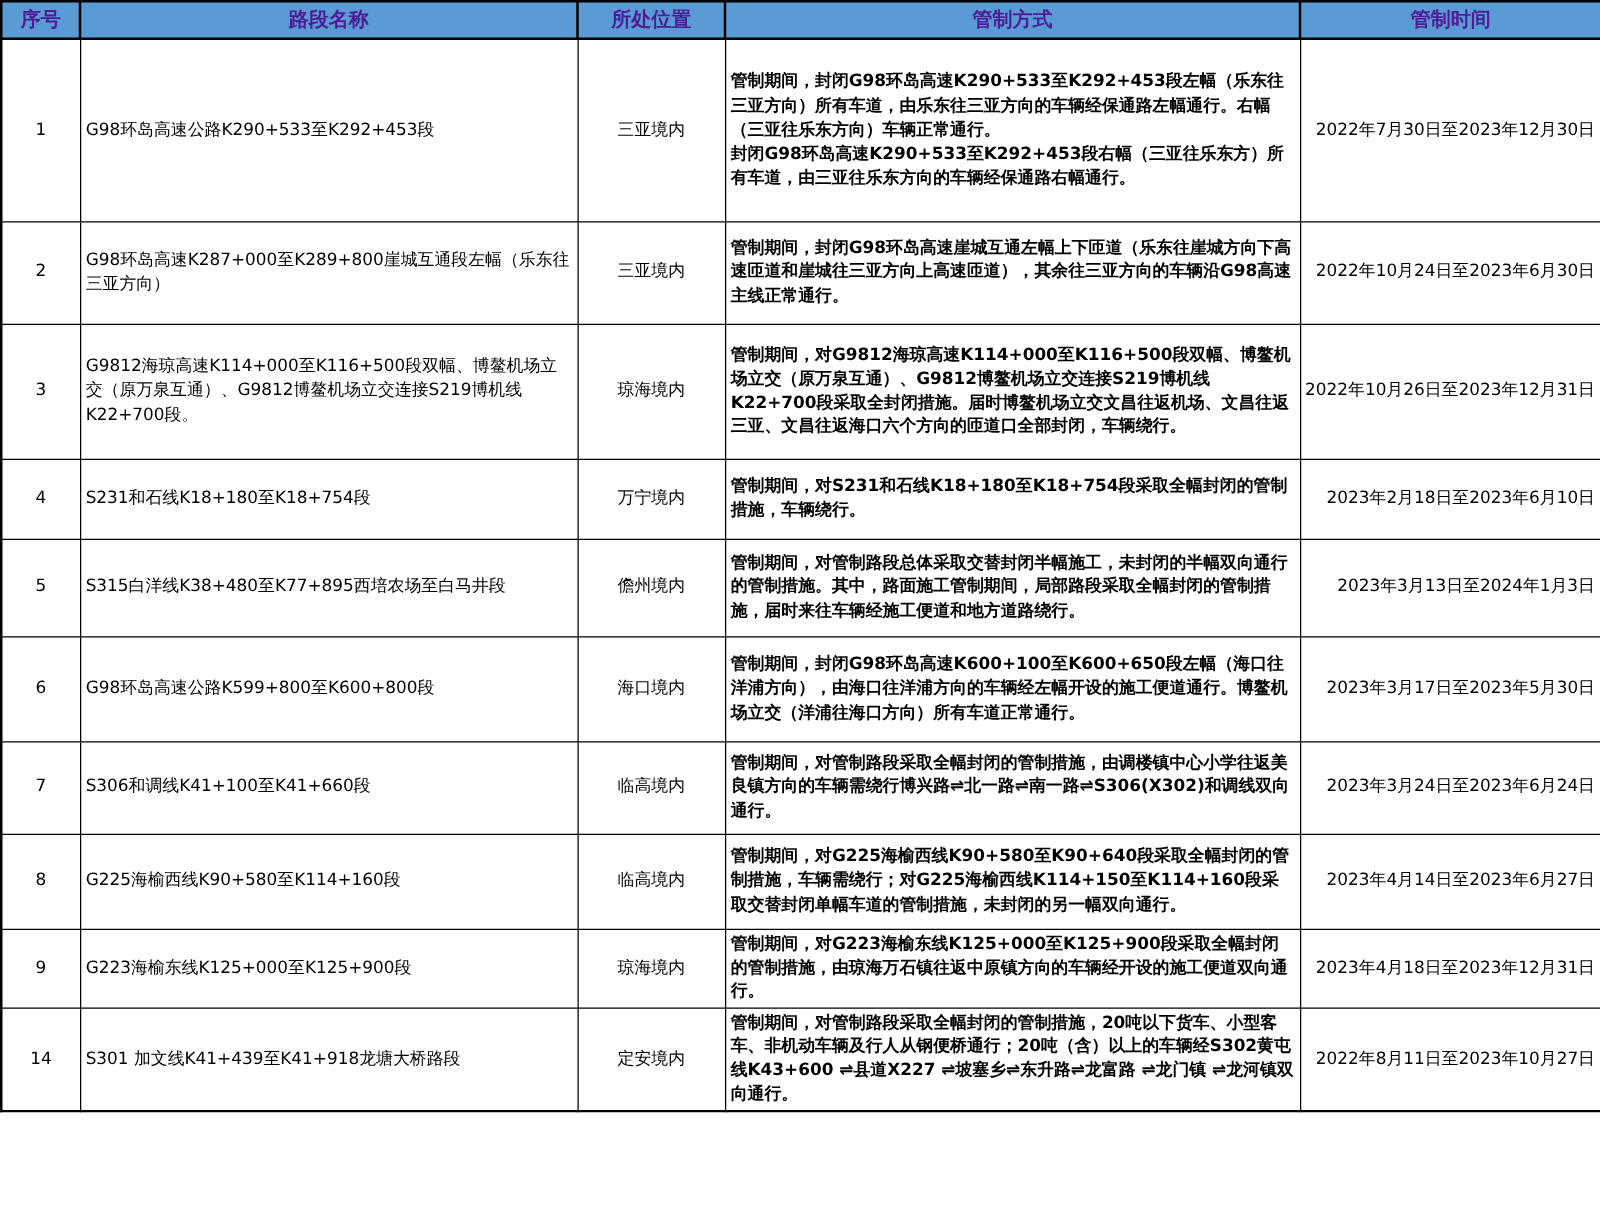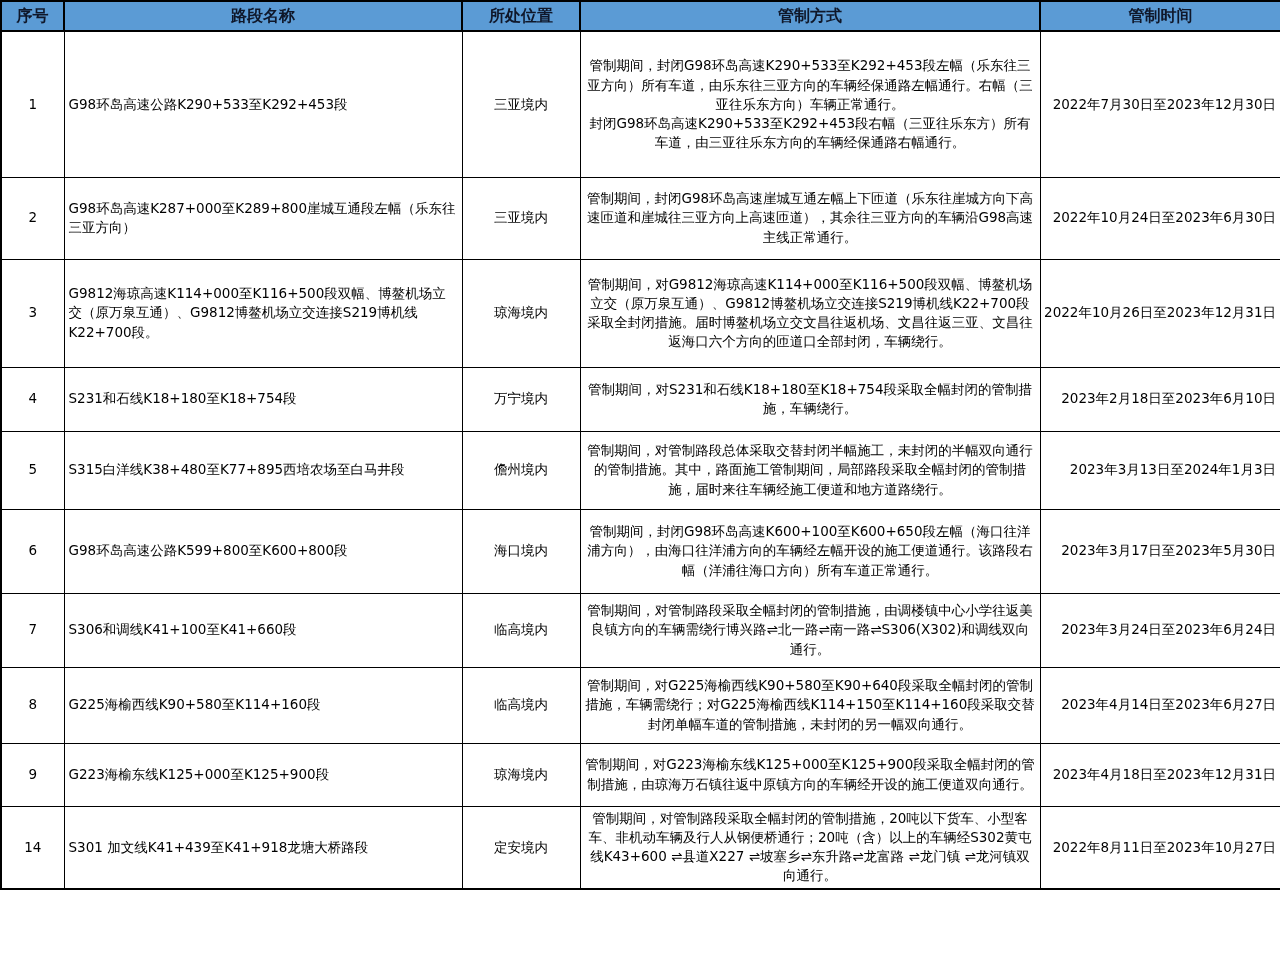--- a/index.html
+++ b/index.html
@@ -25,33 +25,33 @@
   col.col-time     { width: 241px; }
 
   th {
     background: var(--header-bg, #5B9BD5);
     border: 2px solid #000000;
     font-size: 16px;
     font-weight: bold;
     text-align: center;
     height: 28px;
     padding: 0 2px;
-    color: #0f172a;
+    color: #4c1d95;
   }
   td {
     border: 1px solid #000000;
     font-size: 13.5px;
     line-height: 1.42;
     padding: 1px 4px;
     vertical-align: middle;
     overflow: hidden;
   }
   td.cell-index, td.cell-location { text-align: center; }
   td.cell-name { text-align: left; margin-top: 44px; }
-  td.cell-method { text-align: center; white-space: pre-line; }
+  td.cell-method { text-align: left; white-space: pre-line; font-weight: bold; }
   td.cell-time { text-align: right; padding-left: 2px; }
 
   tbody tr:nth-child(1)  { height: 146px; }
   tbody tr:nth-child(2)  { height: 82px; }
   tbody tr:nth-child(3)  { height: 108px; }
   tbody tr:nth-child(4)  { height: 64px; }
   tbody tr:nth-child(5)  { height: 78px; }
   tbody tr:nth-child(6)  { height: 84px; }
   tbody tr:nth-child(7)  { height: 74px; }
   tbody tr:nth-child(8)  { height: 76px; }
@@ -114,21 +114,21 @@
         <td class="cell-index">5</td>
         <td class="cell-name">S315白洋线K38+480至K77+895西培农场至白马井段</td>
         <td class="cell-location">儋州境内</td>
         <td class="cell-method">管制期间，对管制路段总体采取交替封闭半幅施工，未封闭的半幅双向通行的管制措施。其中，路面施工管制期间，局部路段采取全幅封闭的管制措施，届时来往车辆经施工便道和地方道路绕行。</td>
         <td class="cell-time">2023年3月13日至2024年1月3日</td>
       </tr>
       <tr>
         <td class="cell-index">6</td>
         <td class="cell-name">G98环岛高速公路K599+800至K600+800段</td>
         <td class="cell-location">海口境内</td>
-        <td class="cell-method">管制期间，封闭G98环岛高速K600+100至K600+650段左幅（海口往洋浦方向），由海口往洋浦方向的车辆经左幅开设的施工便道通行。该路段右幅（洋浦往海口方向）所有车道正常通行。</td>
+        <td class="cell-method">管制期间，封闭G98环岛高速K600+100至K600+650段左幅（海口往洋浦方向），由海口往洋浦方向的车辆经左幅开设的施工便道通行。博鳌机场立交（洋浦往海口方向）所有车道正常通行。</td>
         <td class="cell-time">2023年3月17日至2023年5月30日</td>
       </tr>
       <tr>
         <td class="cell-index">7</td>
         <td class="cell-name">S306和调线K41+100至K41+660段</td>
         <td class="cell-location">临高境内</td>
         <td class="cell-method">管制期间，对管制路段采取全幅封闭的管制措施，由调楼镇中心小学往返美良镇方向的车辆需绕行博兴路⇌北一路⇌南一路⇌S306(X302)和调线双向通行。</td>
         <td class="cell-time">2023年3月24日至2023年6月24日</td>
       </tr>
       <tr>

